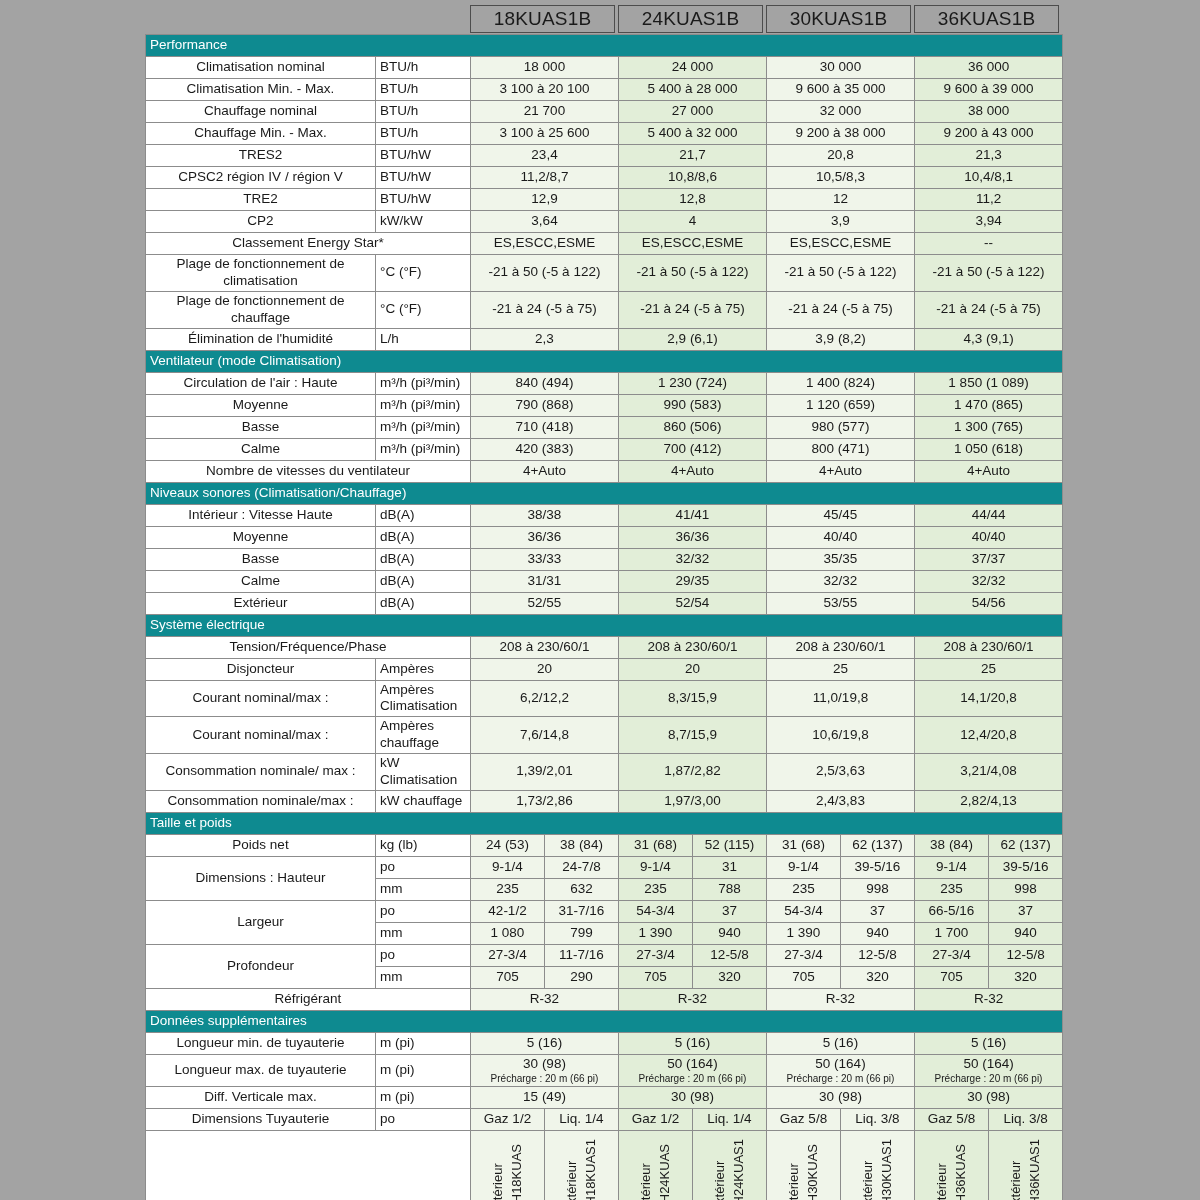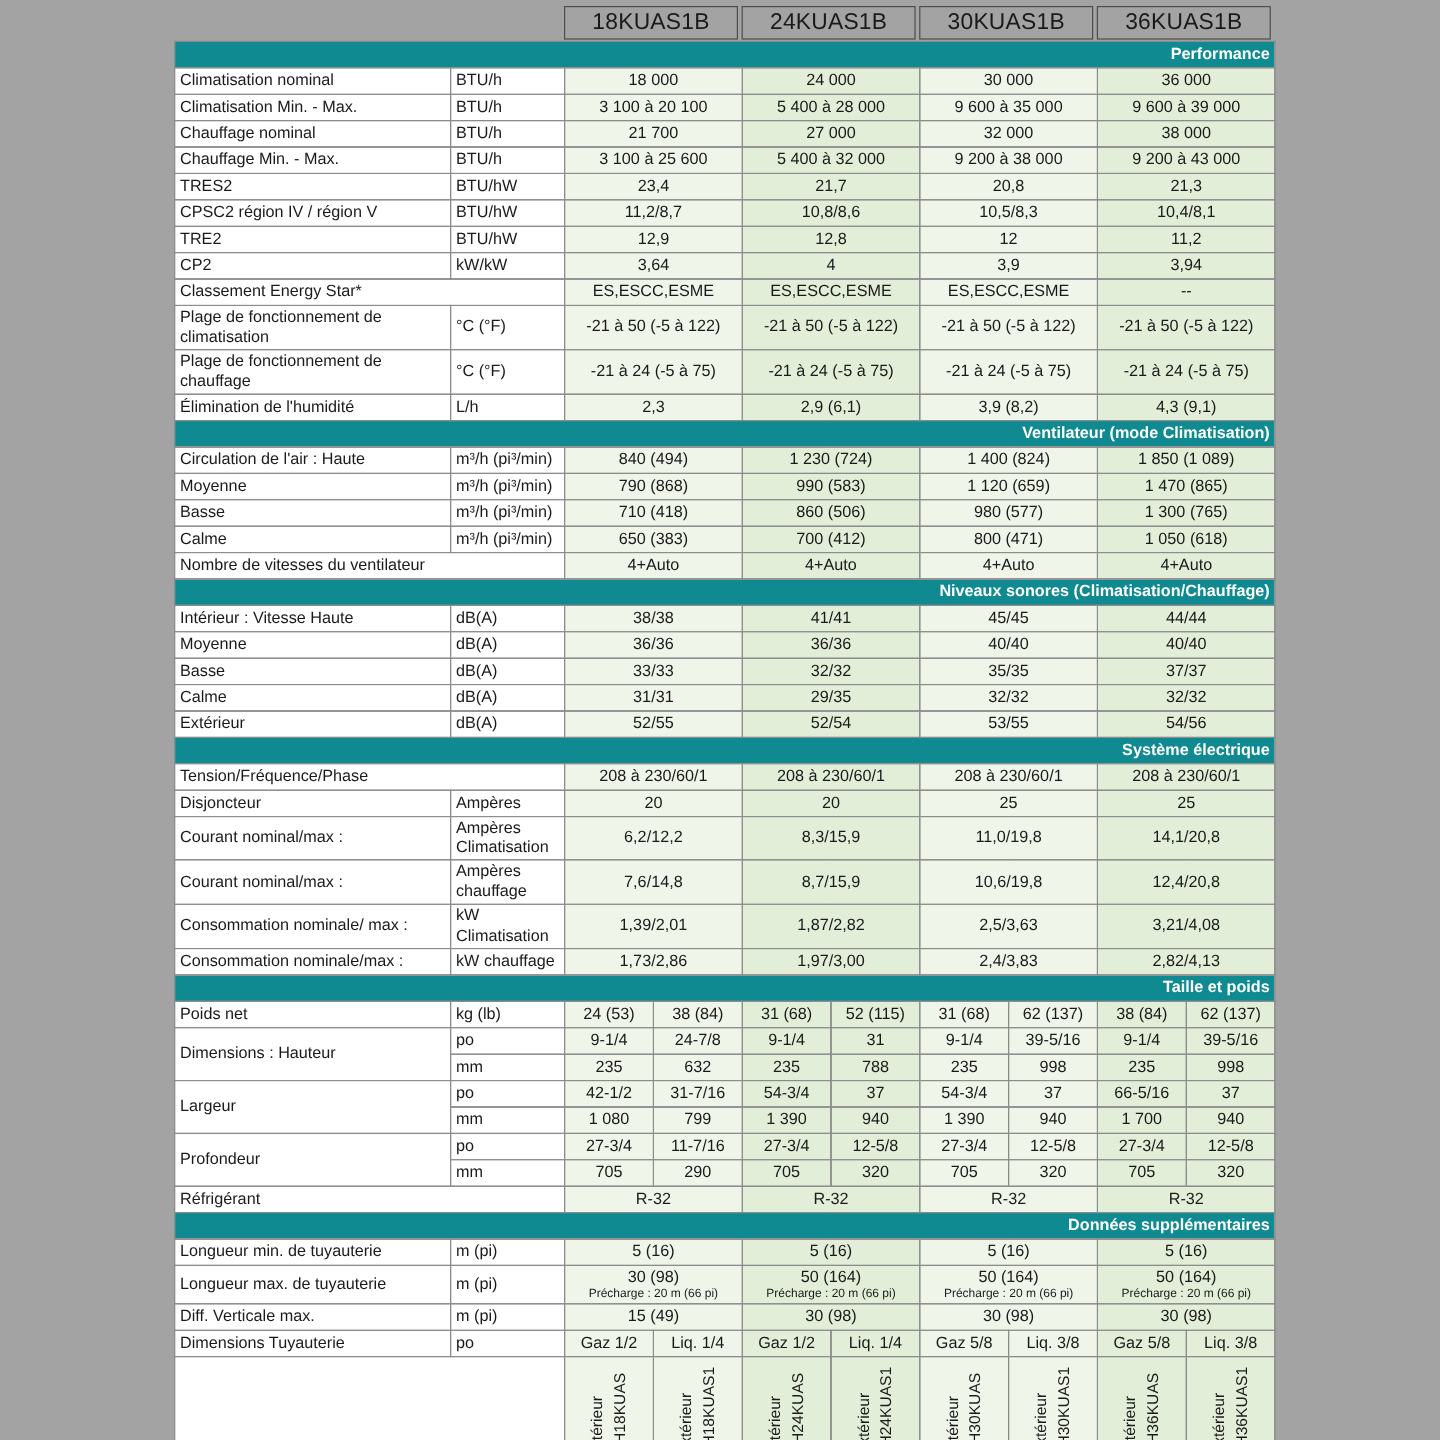--- a/index.html
+++ b/index.html
@@ -28,24 +28,24 @@
     position:absolute;left:145px;top:34px;width:917px;
     border-collapse:collapse;table-layout:fixed;
   }
   table.spec td{
     border:1px solid var(--grid);
     padding:1px 4px;vertical-align:middle;
     font-size:13.5px;line-height:1.25;height:19px;
     overflow:hidden;
   }
   td.section{
-    background:var(--teal);color:#fff;font-weight:bold;font-size:14.5px;
-    text-align:right;padding-left:7px;height:17px;border-color:var(--teal);
-  }
-  td.lbl{background:#fff;text-align:left;font-size:15px;padding-left:6px;margin-top:16px;}
+    background:var(--teal);color:#fff;font-weight:normal;font-size:14.5px;
+    text-align:left;padding-left:7px;height:17px;border-color:var(--teal);
+  }
+  td.lbl{background:#fff;text-align:center;font-size:15px;padding-left:6px;margin-top:16px;}
   td.unit{background:#fff;text-align:left;font-size:12.5px;white-space:nowrap;line-height:1.15;}
   td.val{text-align:center;white-space:nowrap;}
   td.c-light{background:var(--col-light);}
   td.c-dark{background:var(--col-dark);}
   td.blank{border:none;background:#fff;}
   td.val .sub{display:block;font-size:10px;white-space:nowrap;}
   tr.footer td{height:114px;}
   td.fcell{vertical-align:middle;text-align:center;}
   .vtext{
     display:inline-block;writing-mode:vertical-rl;transform:rotate(180deg);
@@ -197,21 +197,21 @@
           <td class="lbl">Basse</td>
           <td class="unit">m³/h (pi³/min)</td>
           <td class="val c-light" colspan="2">710 (418)</td>
           <td class="val c-dark" colspan="2">860 (506)</td>
           <td class="val c-light" colspan="2">980 (577)</td>
           <td class="val c-dark" colspan="2">1 300 (765)</td>
         </tr>
         <tr>
           <td class="lbl">Calme</td>
           <td class="unit">m³/h (pi³/min)</td>
-          <td class="val c-light" colspan="2">650 (383)</td>
+          <td class="val c-light" colspan="2">420 (383)</td>
           <td class="val c-dark" colspan="2">700 (412)</td>
           <td class="val c-light" colspan="2">800 (471)</td>
           <td class="val c-dark" colspan="2">1 050 (618)</td>
         </tr>
         <tr>
           <td class="lbl" colspan="2">Nombre de vitesses du ventilateur</td>
           <td class="val c-light" colspan="2">4+Auto</td>
           <td class="val c-dark" colspan="2">4+Auto</td>
           <td class="val c-light" colspan="2">4+Auto</td>
           <td class="val c-dark" colspan="2">4+Auto</td>

